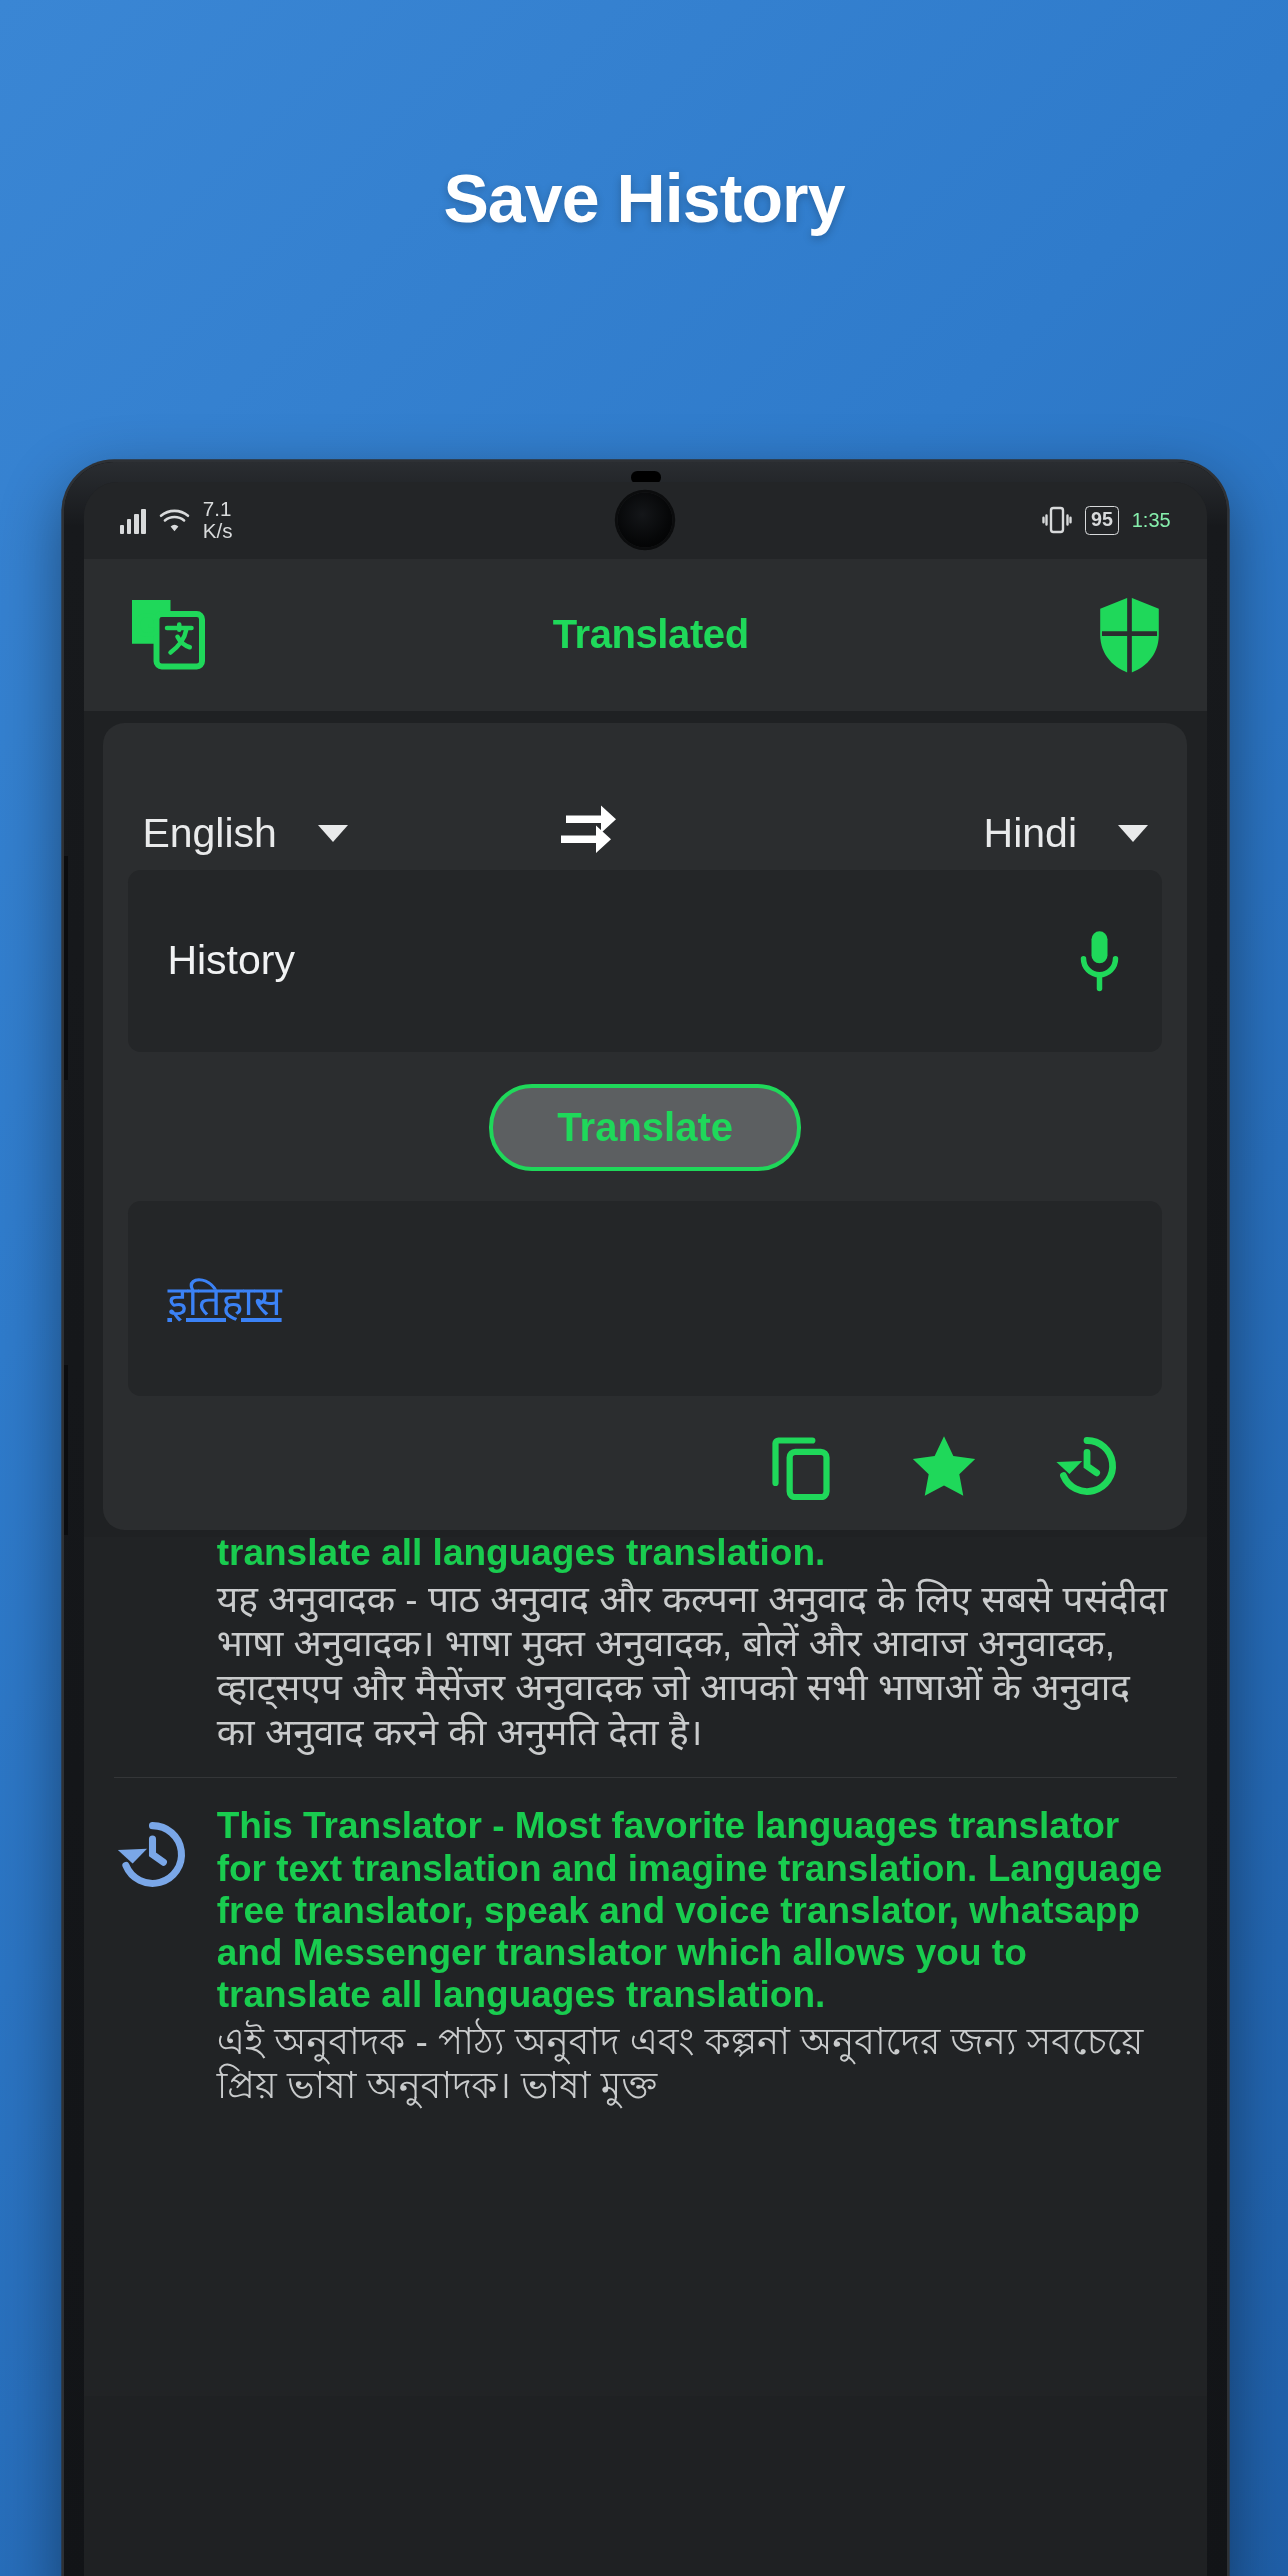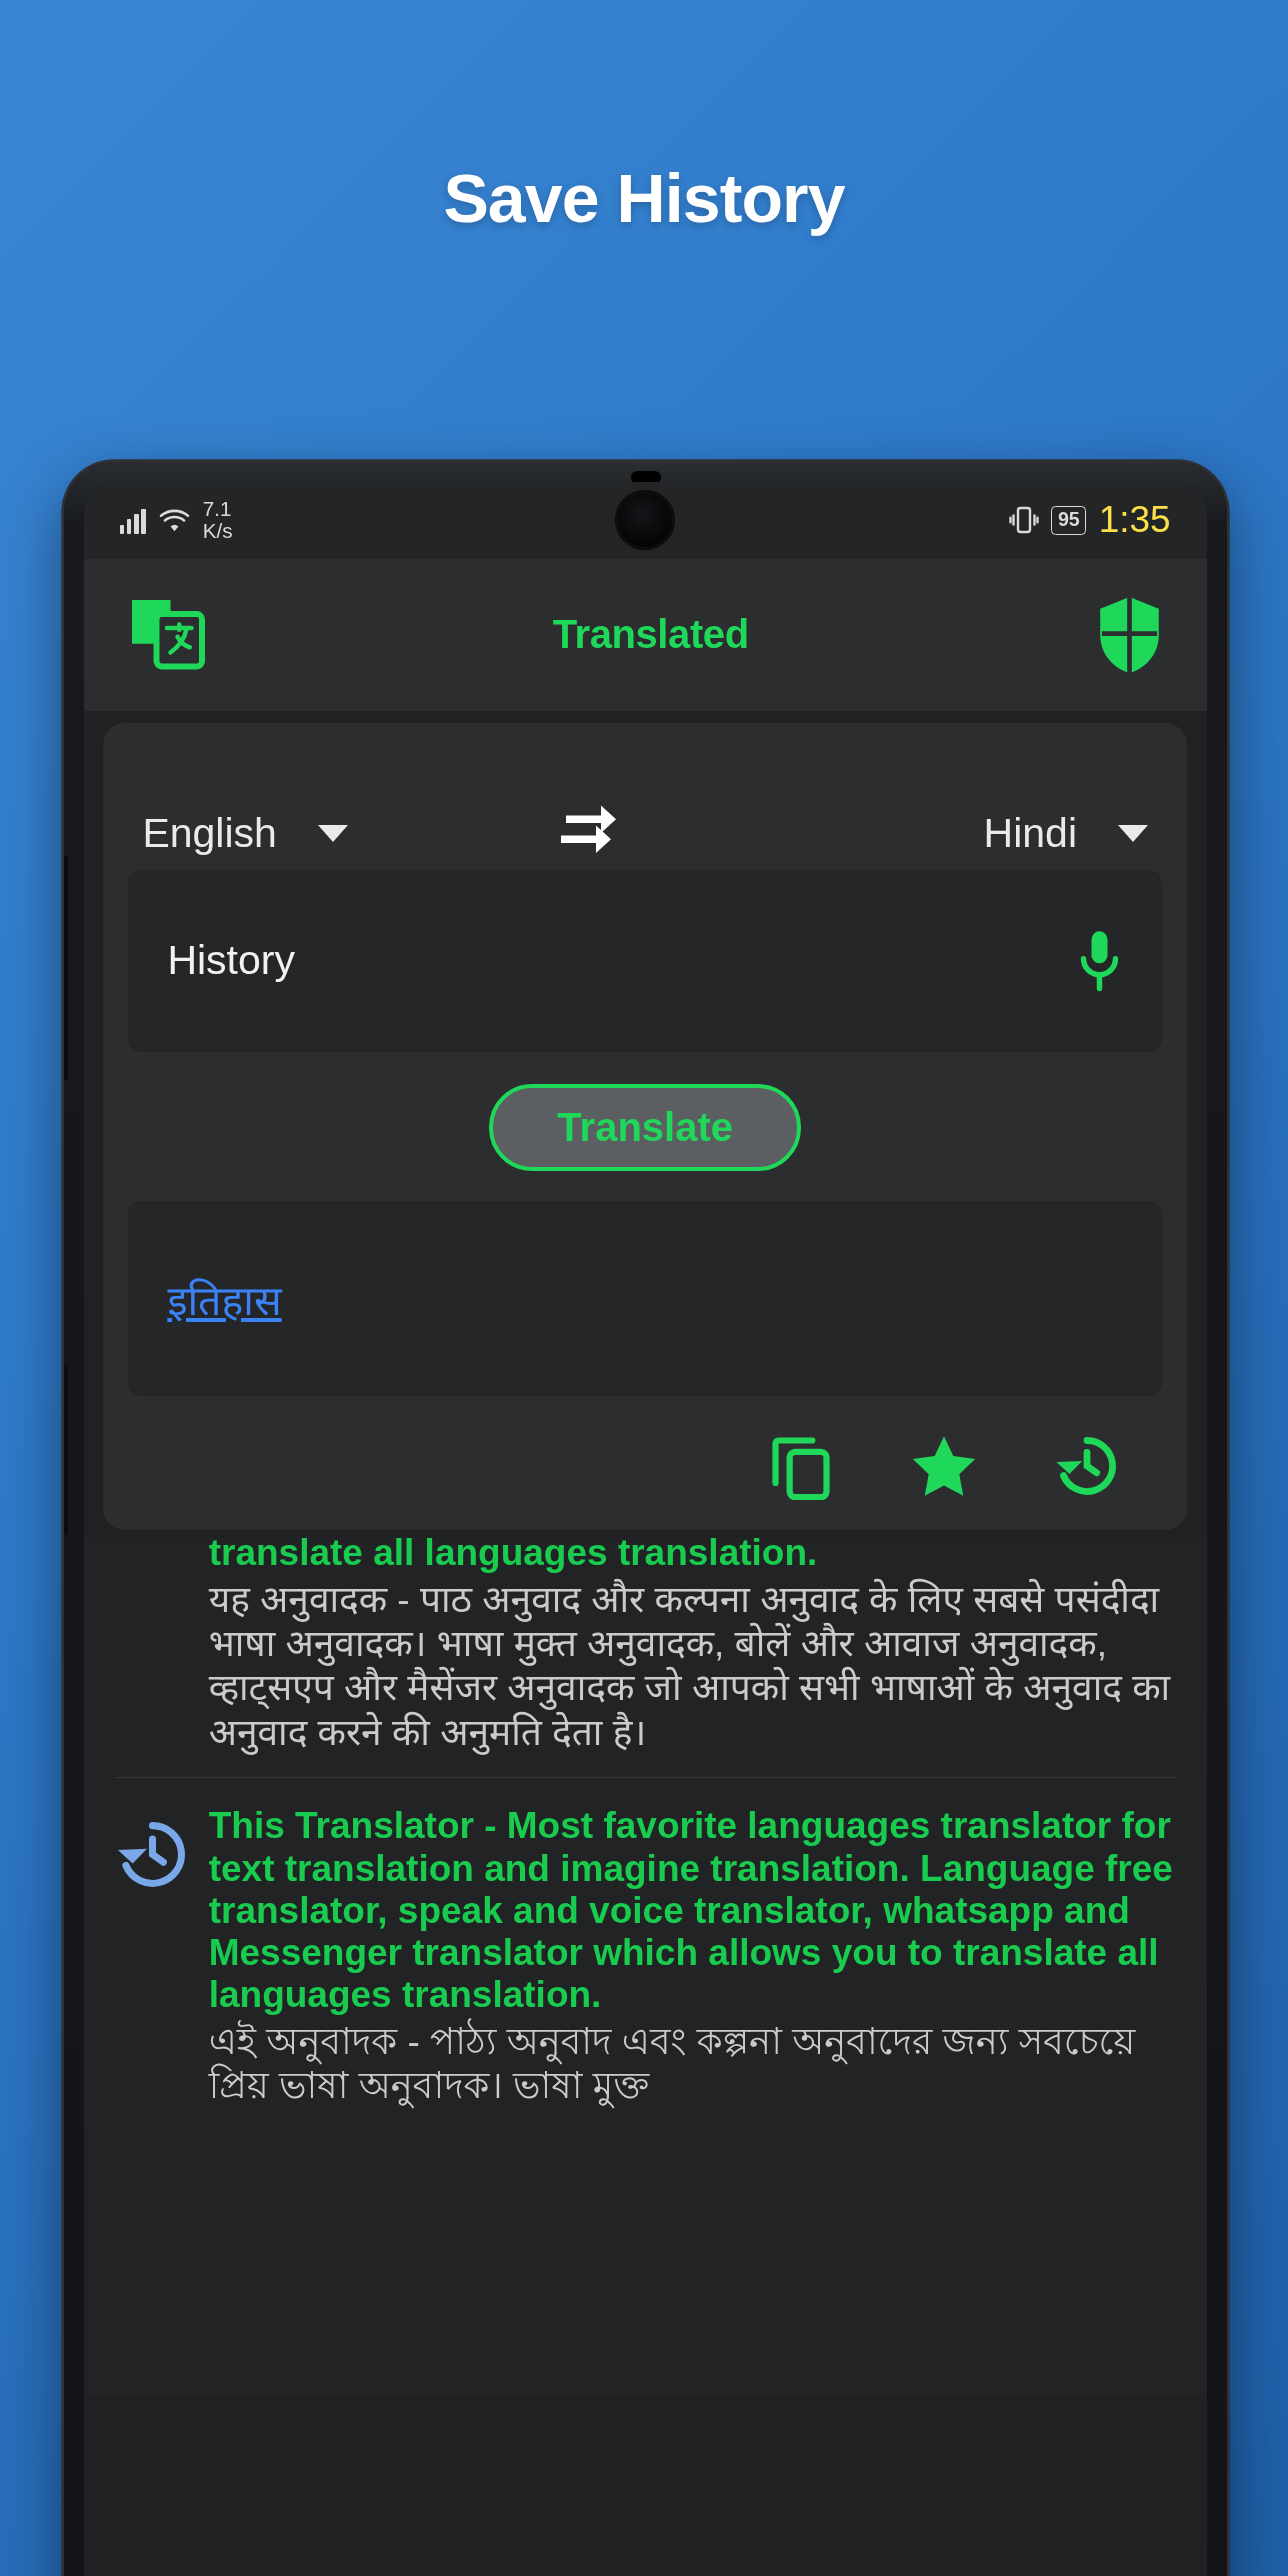--- a/index.html
+++ b/index.html
@@ -78,21 +78,21 @@
   .signal-bars i:nth-child(3){ height:19.7px; }
   .signal-bars i:nth-child(4){ height:25px; }
   .net-speed{ font-size:20.6px; line-height:22.4px; }
   .net-speed span{ display:block; }
   .battery-pill{
     border:1.8px solid #d8dadb; border-radius:4.5px;
     font-size:19.7px; font-weight:bold; color:#d8dadb;
     padding:0.9px 5.4px; line-height:1;
     display:flex; align-items:center; height:29px;
   }
-  .clock{ font-size:37px; color:#fde047; }
+  .clock{ font-size:20px; color:#86efac; }
   .camera-hole{
     position:absolute; left:50%; top:50%;
     transform:translate(-50%,-50%);
     width:55px; height:55px; border-radius:50%;
     background:radial-gradient(circle at 45% 40%,#141619 0%,#060708 60%,#000 100%);
     box-shadow:0 0 0 2.7px #0b0c0d;
   }
 
   
   .appbar{
@@ -180,21 +180,21 @@
 
   
   .history-list{
     margin-top:7.2px;
     background:#212325;
     height:859px;
     overflow:hidden;
   }
   .hist-item{ padding:0 30px; }
   .hist-item.partial{ padding-top:0; }
-  .hist-row{ display:flex; gap:18px; }
+  .hist-row{ display:flex; gap:26px; }
   .hist-ico{ width:77px; flex:none; padding-top:10.7px; }
   .hist-ico svg{ width:77px; height:77px; }
   .hist-body{ flex:1; min-width:0; }
   .hist-src{
     color:#19cc4f;
     font-size:37px;
     font-weight:bold;
     line-height:1.14;
   }
   .hist-dst{

